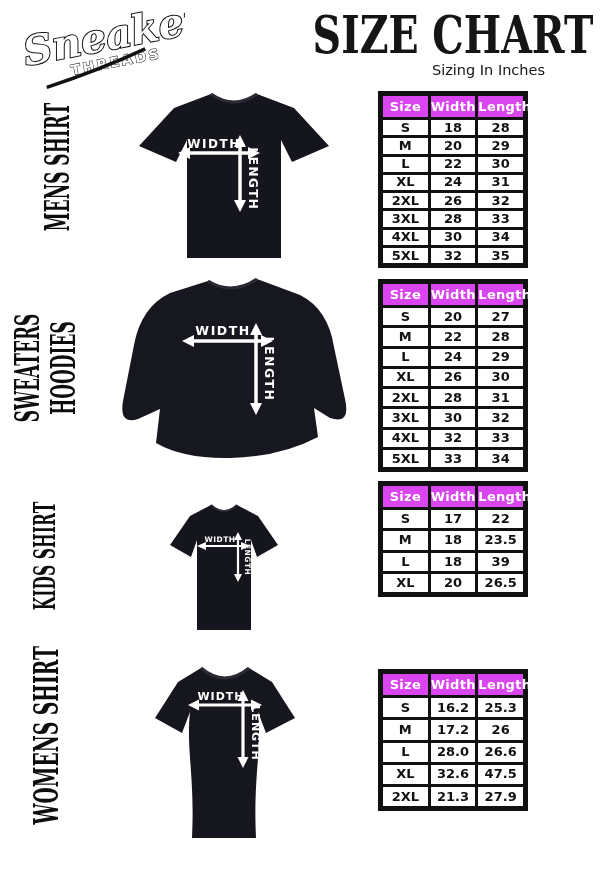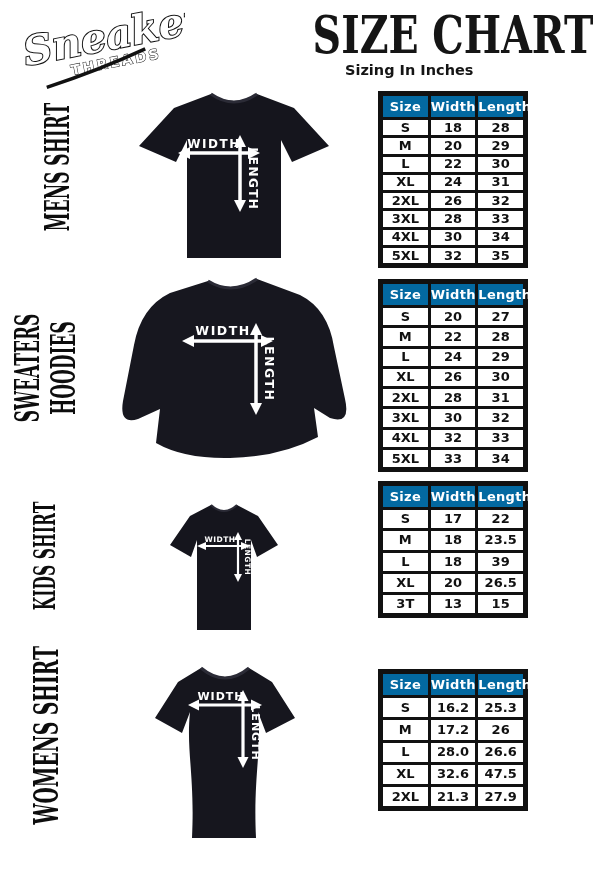--- a/index.html
+++ b/index.html
@@ -4,41 +4,41 @@
 <style>
   html,body { margin:0; padding:0; }
   body { width:600px; height:877px; background:#ffffff; position:relative; overflow:hidden;
          font-family:"DejaVu Sans", sans-serif; color:#111; }
 
   
   .logo { position:absolute; left:10px; top:0px; width:175px; height:95px; }
   .page-title { position:absolute; left:253px; top:8px; width:400px; height:54px; line-height:54px;
                 text-align:center; font-family:"DejaVu Serif", serif; font-weight:bold;
                 font-size:52px; color:#151515; transform:scaleX(0.76); white-space:nowrap; }
-  .subtitle  { position:absolute; left:345px; top:62px; width:200px; text-align:left;
-               font-weight:bold; font-size:14.5px; color:#151515; }
+  .subtitle  { position:absolute; left:345px; top:62px; width:200px; text-align:right;
+               font-weight:normal; font-size:14.5px; color:#151515; }
 
   
   .v-label { position:absolute; height:40px; line-height:40px; text-align:center;
              font-family:"DejaVu Serif", serif; font-weight:bold; color:#0d0d0d;
              white-space:nowrap; }
 
   
   .garment { position:absolute; }
   .garment .silhouette { fill:#15151d; }
   .garment .collar     { fill:none; stroke:#2b2b36; stroke-width:3; }
   .garment .arrow-line { stroke:#ffffff; fill:none; }
   .garment .arrow-head { fill:#ffffff; }
   .garment .dim-text   { fill:#ffffff; font-family:"DejaVu Sans", sans-serif; font-weight:bold; }
 
   
   table.size-table { position:absolute; left:378px; width:150px; table-layout:fixed;
                      border-collapse:separate; border-spacing:3px; background:#111;
                      border:2px solid #111; }
-  table.size-table th { background:#0369a1; color:#fff; font-weight:bold; font-size:13px;
+  table.size-table th { background:#d946ef; color:#fff; font-weight:bold; font-size:13px;
                         padding:3px 0; letter-spacing:0.3px; }
   table.size-table td { background:#fff; color:#111; font-weight:bold; text-align:center;
                         font-size:13px; line-height:1.1; }
   table.t-mens    { top:91px; }  .t-mens td    { padding:0.5px 0; }
   table.t-sweat   { top:279px; } .t-sweat td   { padding:1.5px 0; }
   table.t-kids    { top:481px; } .t-kids td    { padding:2px 0;  font-size:11.5px; }
   table.t-womens  { top:669px; } .t-womens td  { padding:2.5px 0; font-size:11.5px; }
 </style>
 </head>
 <body>
@@ -255,25 +255,20 @@
       <tr>
         <td>L</td>
         <td>18</td>
         <td>39</td>
       </tr>
       <tr>
         <td>XL</td>
         <td>20</td>
         <td>26.5</td>
       </tr>
-      <tr>
-        <td>3T</td>
-        <td>13</td>
-        <td>15</td>
-      </tr>
     </tbody>
   </table>
 <table class="size-table t-womens">
     <thead>
       <tr>
         <th>Size</th>
         <th>Width</th>
         <th>Length</th>
       </tr>
     </thead>

